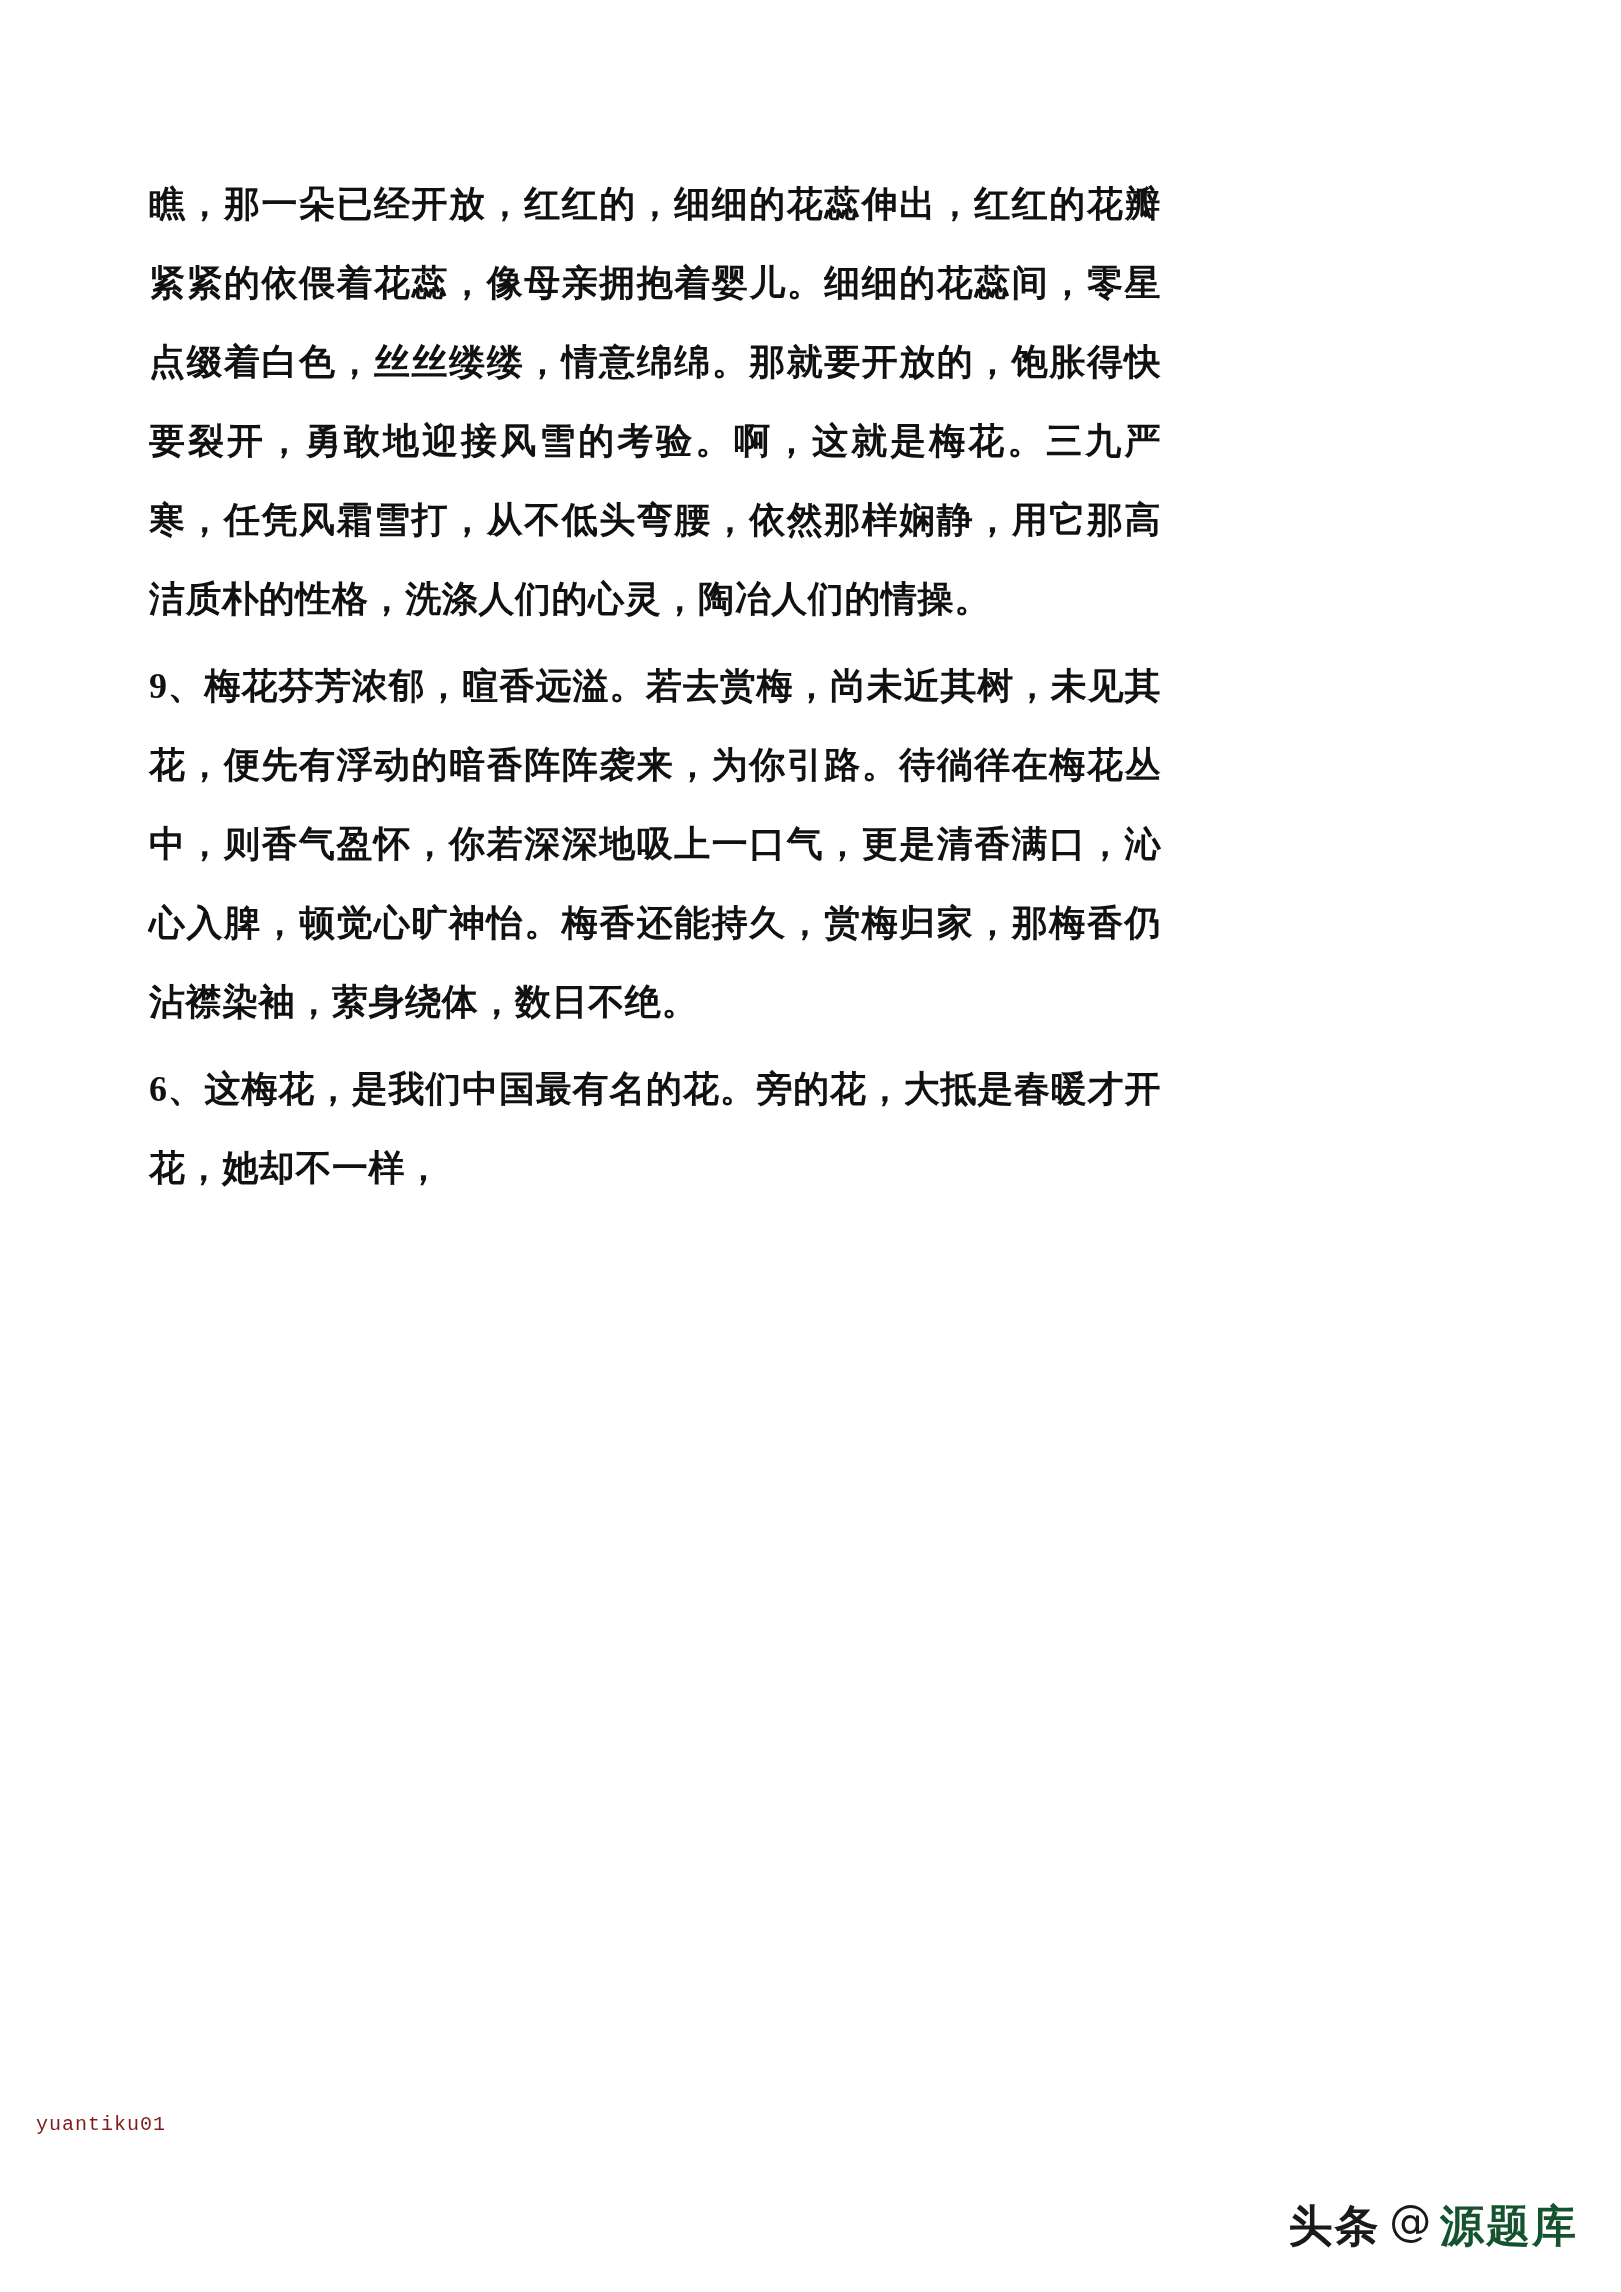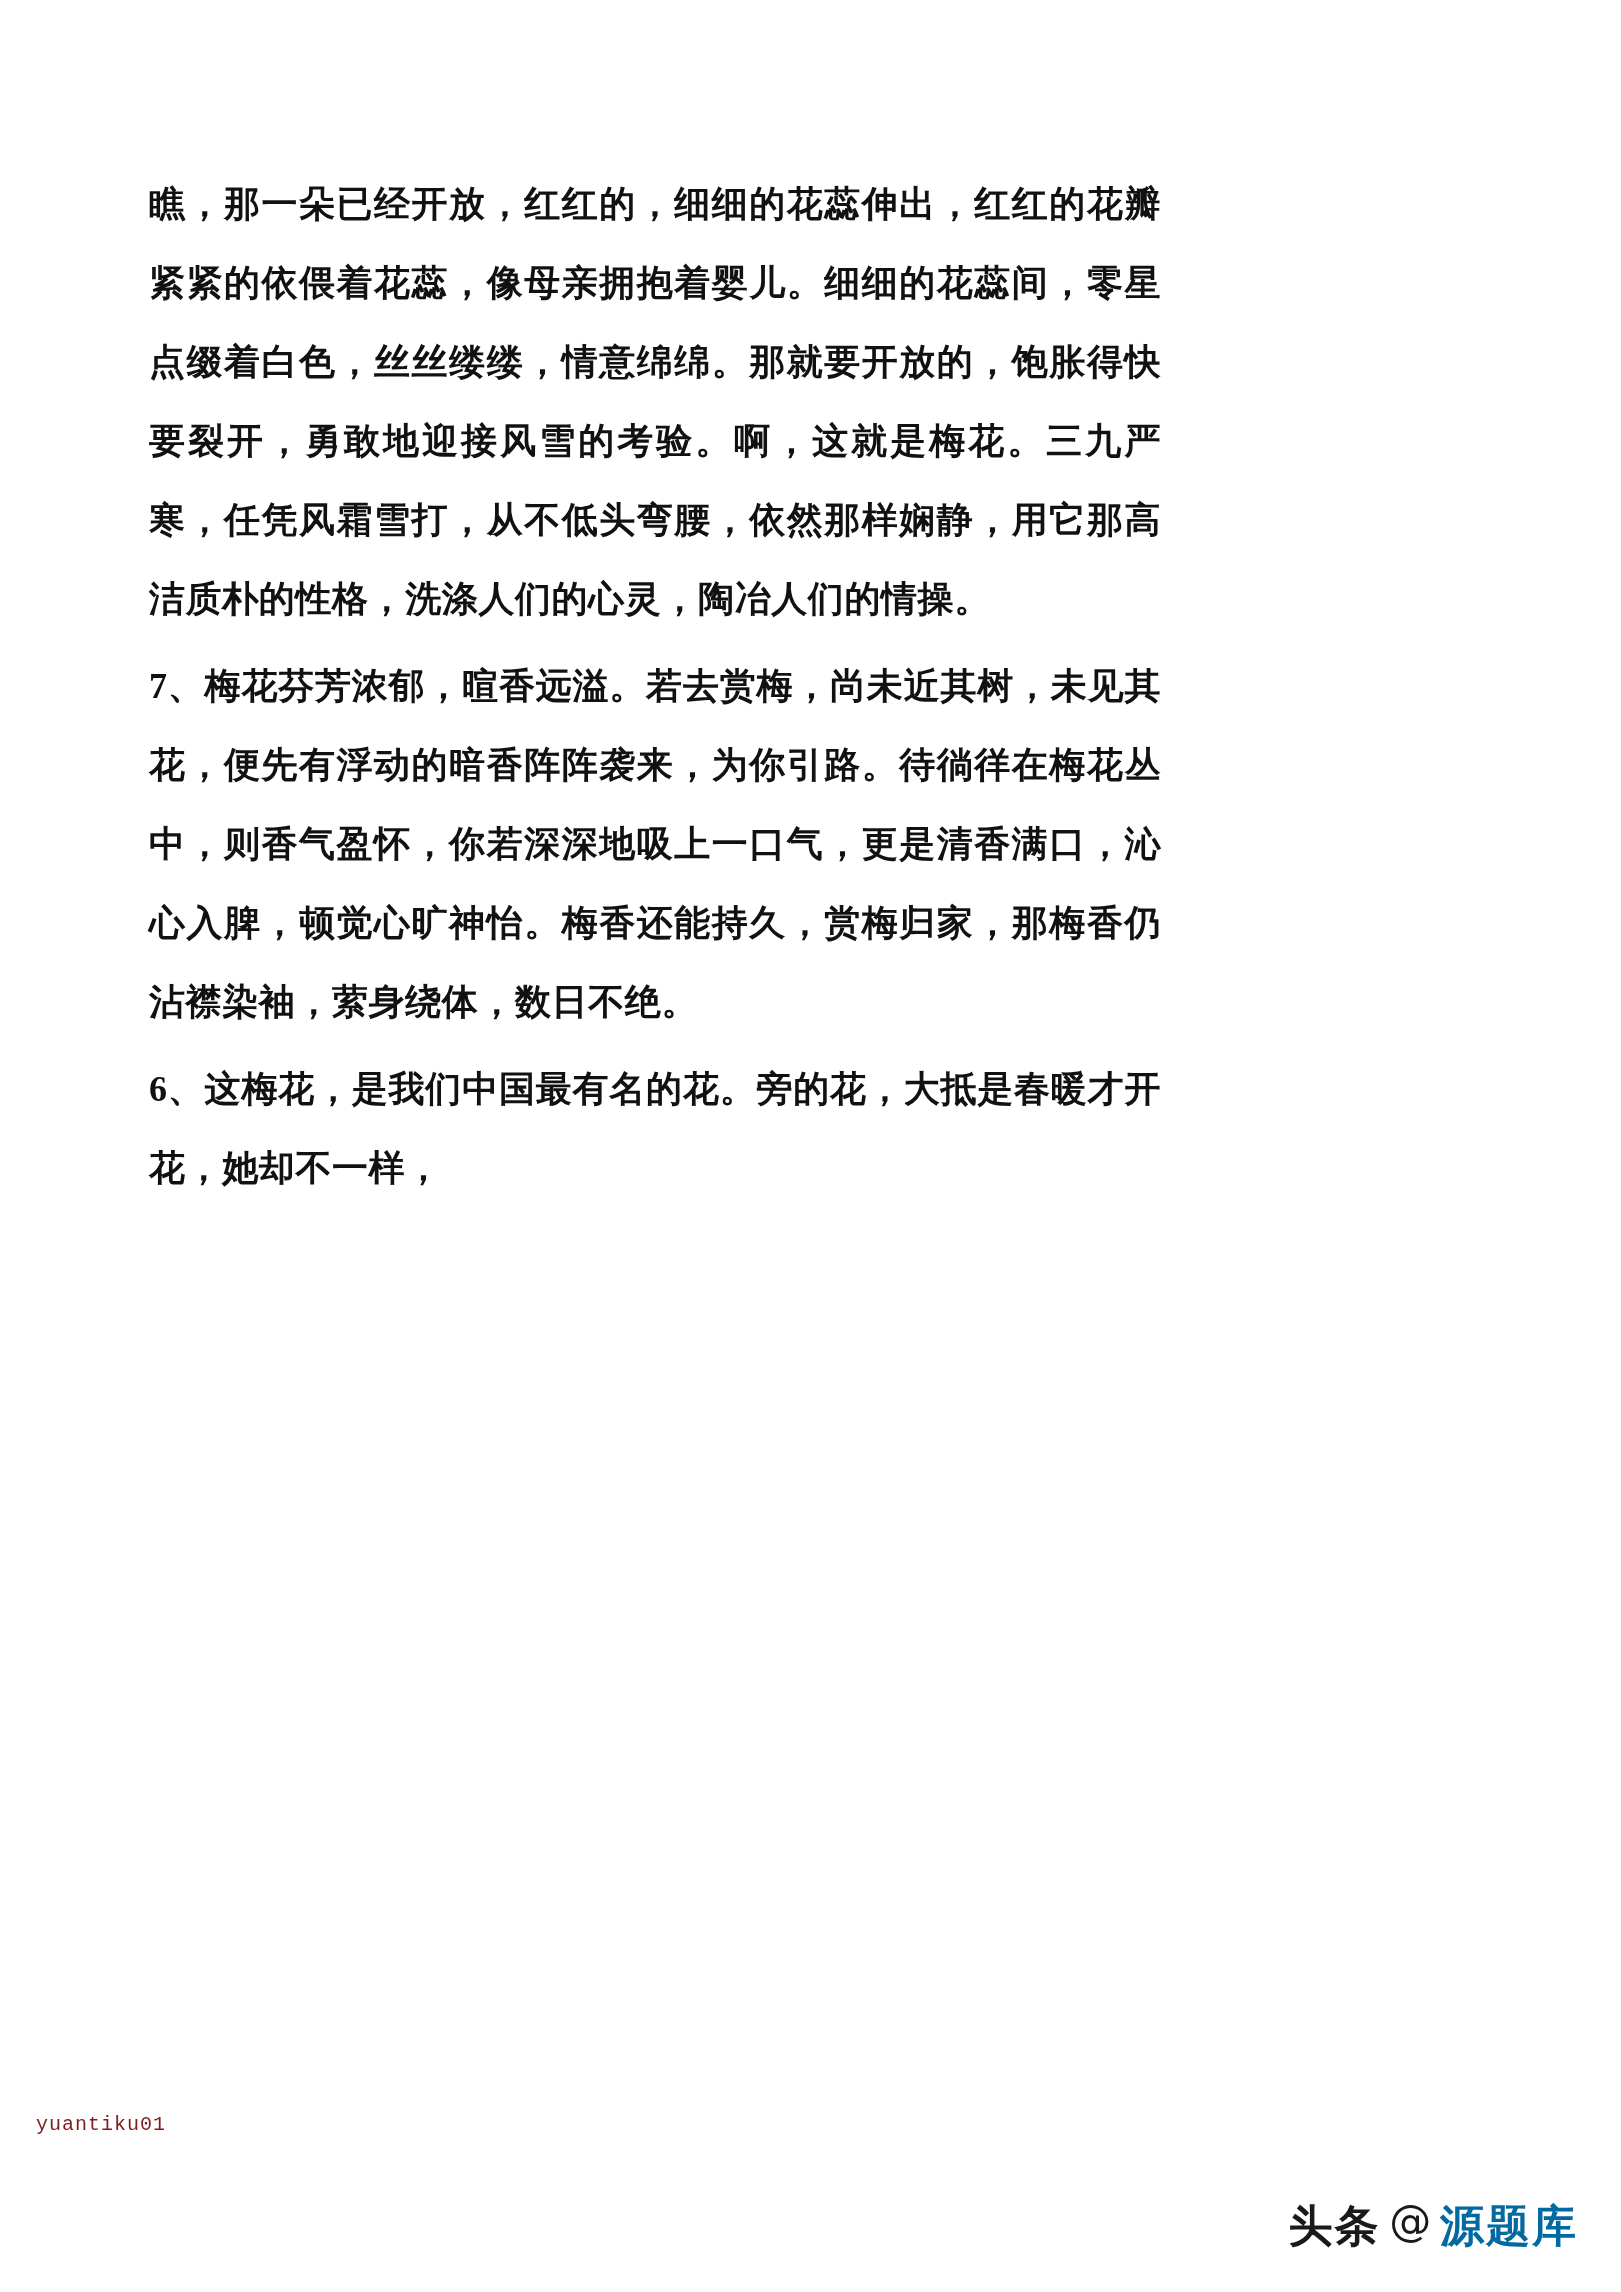--- a/index.html
+++ b/index.html
@@ -78,34 +78,34 @@
   .brand-at {
     font-family: "DejaVu Sans", "Liberation Sans", sans-serif;
     font-size: 42px;
     font-weight: 400;
     color: #1a1a1a;
   }
   .brand-name {
     font-family: "DejaVu Sans", "Liberation Sans", sans-serif;
     font-size: 44px;
     font-weight: 700;
-    color: #0369a1;
+    color: #14532d;
     letter-spacing: 2px;
   }
 </style>
 </head>
 <body>
 
 <div class="page">
 
   <div class="doc-body">
 
     <p class="para cont">瞧，那一朵已经开放，红红的，细细的花蕊伸出，红红的花瓣紧紧的依偎着花蕊，像母亲拥抱着婴儿。细细的花蕊间，零星点缀着白色，丝丝缕缕，情意绵绵。那就要开放的，饱胀得快要裂开，勇敢地迎接风雪的考验。啊，这就是梅花。三九严寒，任凭风霜雪打，从不低头弯腰，依然那样娴静，用它那高洁质朴的性格，洗涤人们的心灵，陶冶人们的情操。</p>
 
-    <p class="para numbered">7、梅花芬芳浓郁，暄香远溢。若去赏梅，尚未近其树，未见其花，便先有浮动的暗香阵阵袭来，为你引路。待徜徉在梅花丛中，则香气盈怀，你若深深地吸上一口气，更是清香满口，沁心入脾，顿觉心旷神怡。梅香还能持久，赏梅归家，那梅香仍沾襟染袖，萦身绕体，数日不绝。</p>
+    <p class="para numbered">9、梅花芬芳浓郁，暄香远溢。若去赏梅，尚未近其树，未见其花，便先有浮动的暗香阵阵袭来，为你引路。待徜徉在梅花丛中，则香气盈怀，你若深深地吸上一口气，更是清香满口，沁心入脾，顿觉心旷神怡。梅香还能持久，赏梅归家，那梅香仍沾襟染袖，萦身绕体，数日不绝。</p>
 
 
 
     <p class="para numbered">6、这梅花，是我们中国最有名的花。旁的花，大抵是春暖才开花，她却不一样，</p>
 
   </div>
 
   <div class="watermark">yuantiku01</div>
 
   <div class="brand">

